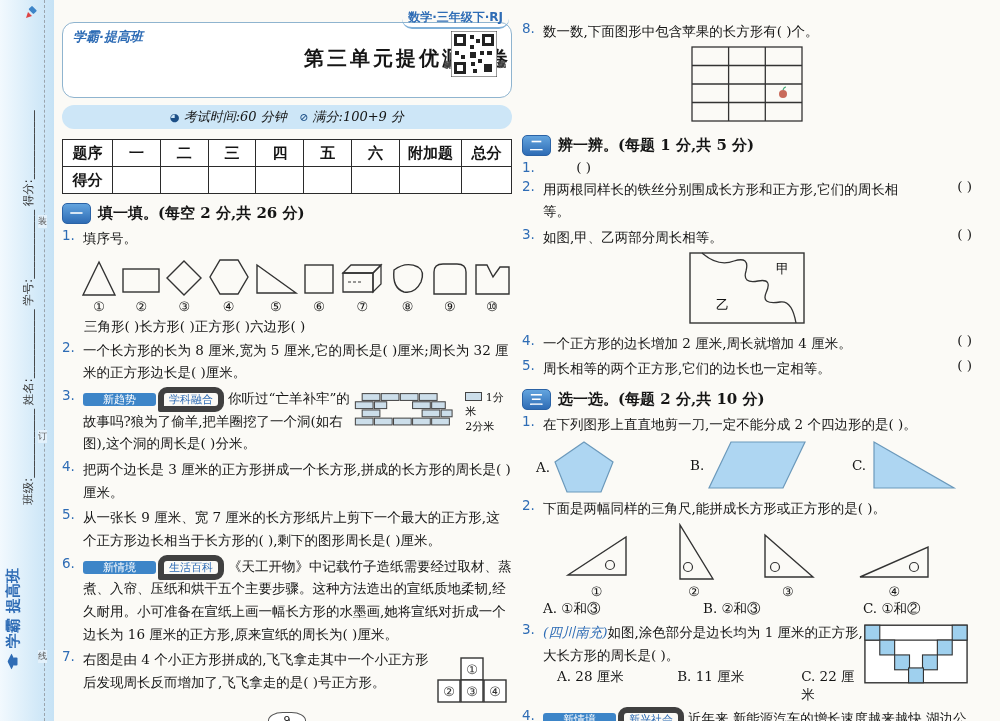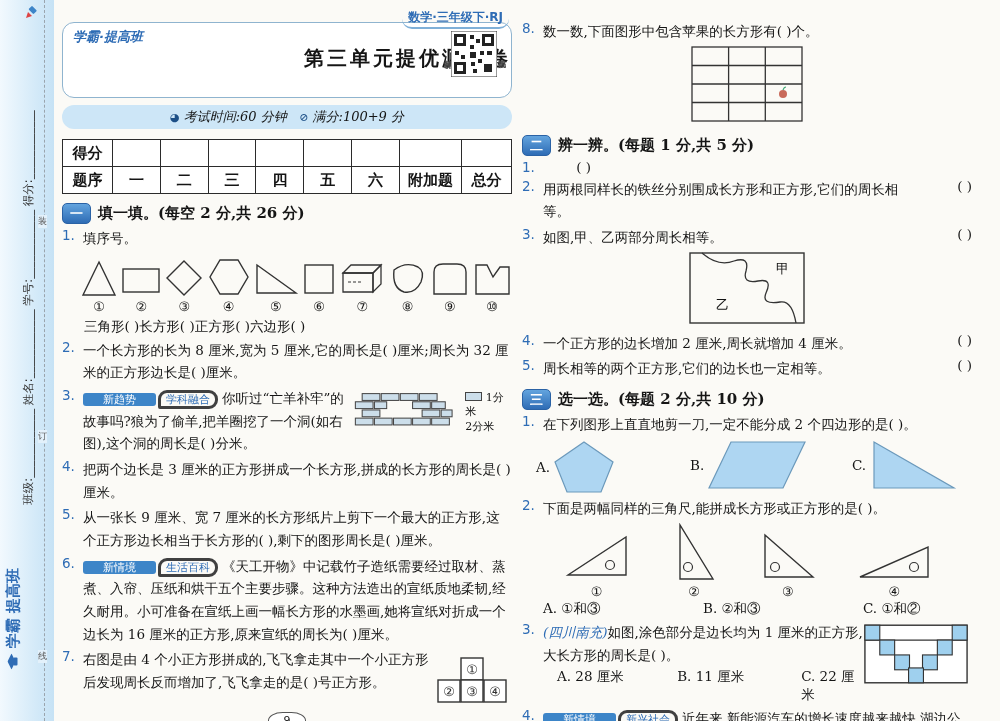--- a/index.html
+++ b/index.html
@@ -37,21 +37,21 @@
                  font-family:"DejaVu Serif",serif;font-weight:bold;}
   
   .sec{display:flex;align-items:center;gap:7px;margin-top:9px;}
   .sec-badge{width:27px;height:19px;background:linear-gradient(#63a4de,#2e6cb5);border:1px solid #2a62a5;
              border-radius:5px;color:#fff;text-align:center;font-size:13px;line-height:19px;font-weight:bold;}
   .sec-title{font-size:15px;font-weight:bold;font-family:"DejaVu Serif",serif;}
   .q{display:flex;margin-top:3px;}
   .qn{color:#2e6cb5;min-width:21px;font-size:13.5px;}
   .qt{flex:1;font-size:13.5px;line-height:1.68;font-family:"DejaVu Serif",serif;}
   .tag-solid{background:#3d85c8;color:#fff;font-size:11px;padding:0 20px;border-radius:3px;margin-right:2px;font-family:"DejaVu Sans";}
-  .tag-outline{color:#2e6cb5;border:3px solid #404040;border-radius:9px 9px 9px 2px;font-size:11px;
+  .tag-outline{color:#2e6cb5;border:6px solid #404040;border-radius:9px 9px 9px 2px;font-size:11px;
                padding:0 5px;margin-right:4px;font-family:"DejaVu Sans";}
   .src{color:#2e6cb5;font-style:italic;}
   .shape-row{display:flex;justify-content:space-between;align-items:flex-end;margin:6px 0 0 18px;}
   .shape-cell{text-align:center;}
   .shape-cell .lbl{font-size:13px;font-family:"DejaVu Serif",serif;display:block;margin-top:1px;}
   .blank-row{display:flex;margin:4px 2px 0 22px;font-size:13.5px;
              font-family:"DejaVu Serif",serif;}
   .figure{flex-shrink:0;text-align:center;}
   .legend{font-size:11px;font-family:"DejaVu Serif",serif;text-align:left;line-height:1.3;}
   .pageno{margin:6px auto 0;width:36px;border:1.2px solid #555;border-radius:50%/65%;
@@ -143,40 +143,40 @@
         <col>
         <col>
         <col>
         <col>
         <col>
         <col style="width:62px">
         <col style="width:50px">
       </colgroup>
     <tbody>
         <tr>
-      <td>得分</td>
-      <td></td>
-          <td></td>
-          <td></td>
-          <td></td>
-          <td></td>
-          <td></td>
-          <td></td>
-          <td></td>
-    </tr>
-    <tr>
       <td>题序</td>
       <td>一</td>
       <td>二</td>
       <td>三</td>
       <td>四</td>
       <td>五</td>
       <td>六</td>
       <td>附加题</td>
       <td>总分</td>
+    </tr>
+    <tr>
+      <td>得分</td>
+      <td></td>
+          <td></td>
+          <td></td>
+          <td></td>
+          <td></td>
+          <td></td>
+          <td></td>
+          <td></td>
     </tr>
   </tbody>
     </table>
 
   <div class="sec">
     <span class="sec-badge">一</span>
     <span class="sec-title">填一填。(每空 2 分,共 26 分)</span>
   </div>
 
   <div class="q">

